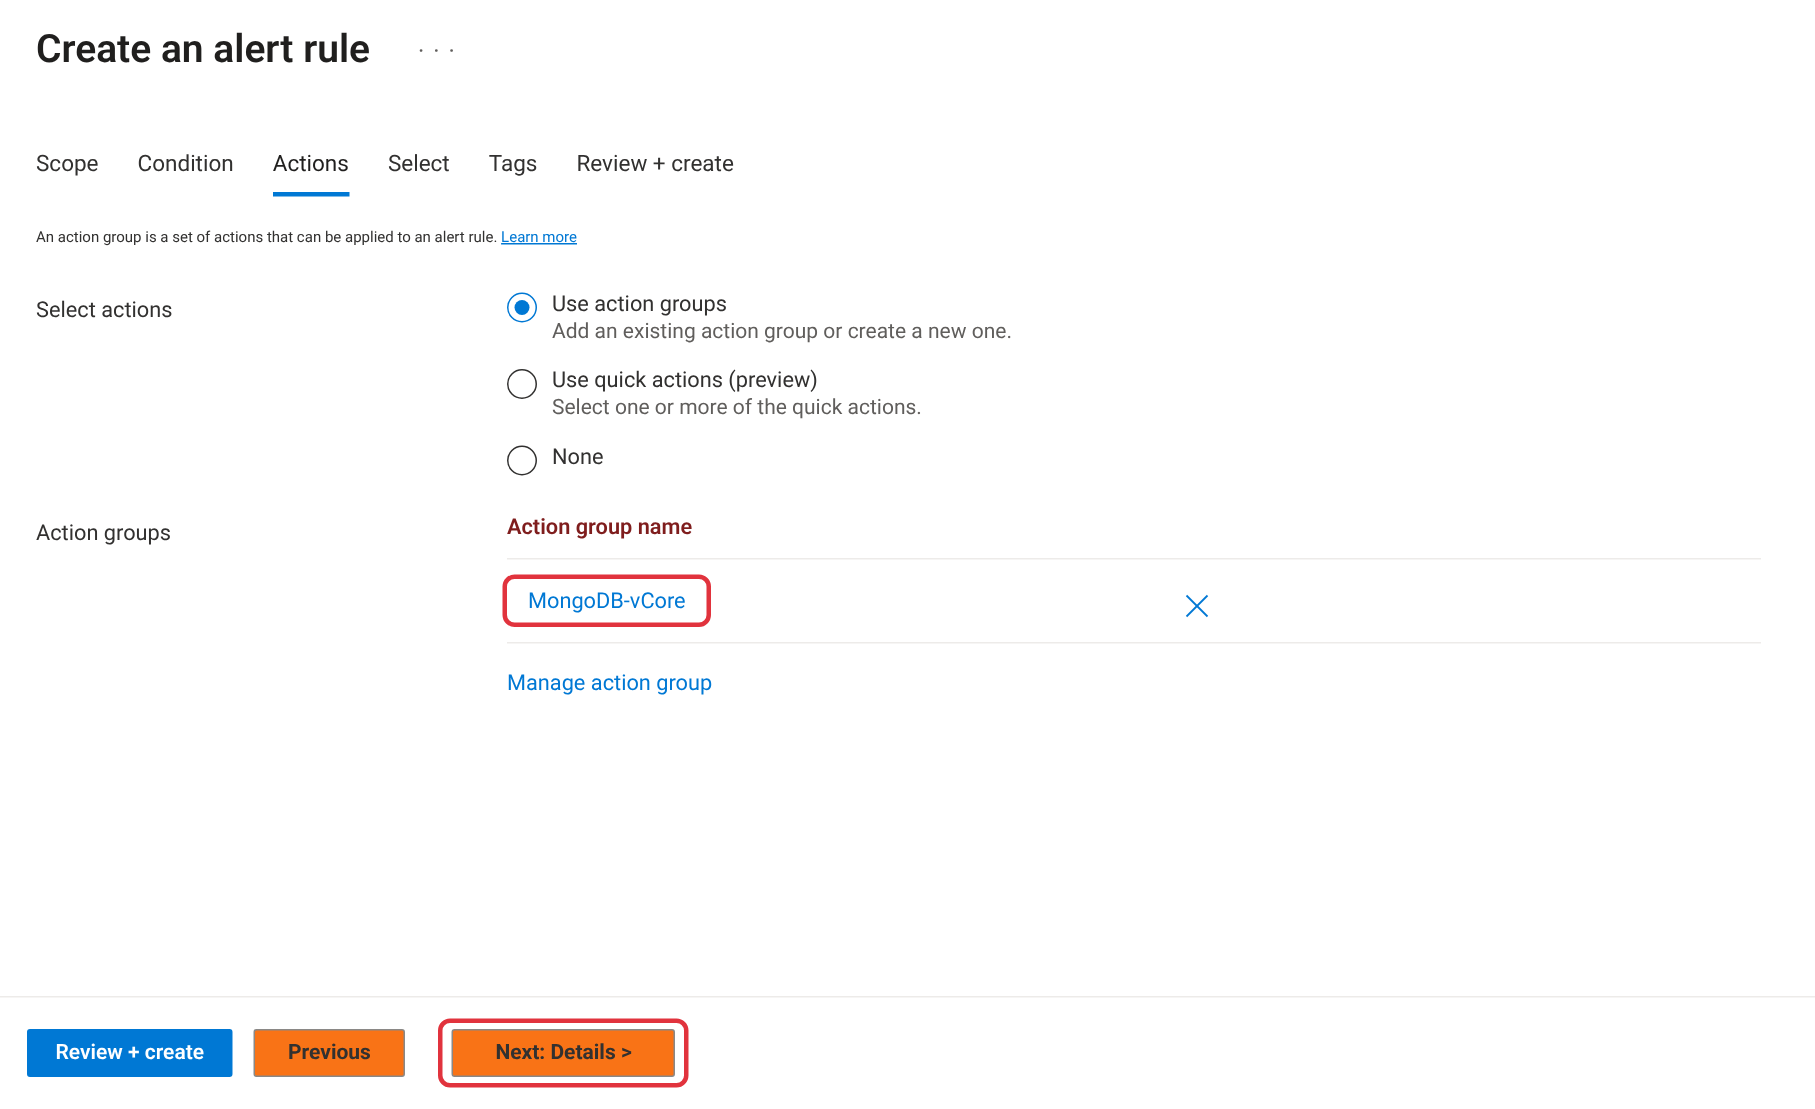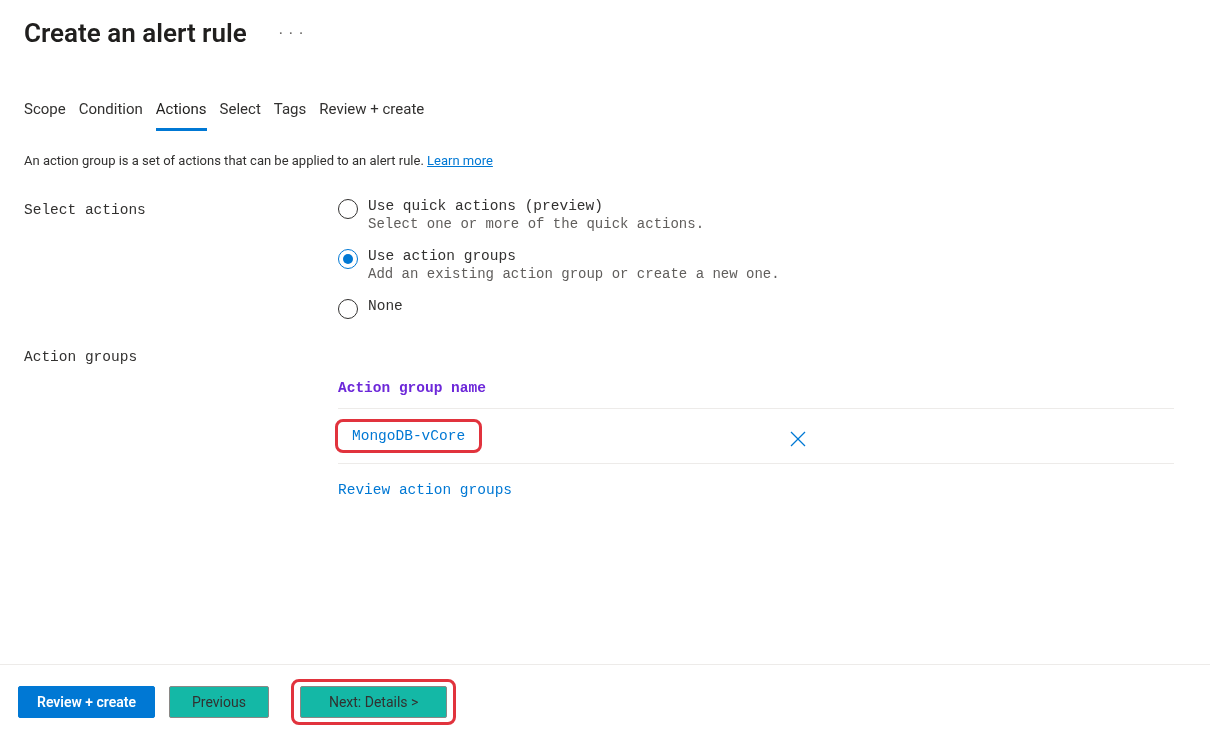--- a/index.html
+++ b/index.html
@@ -30,48 +30,47 @@
     color: #201f1e;
   }
   .more-dots {
     font-size: 16px;
     color: #605e5c;
     letter-spacing: 1px;
     cursor: pointer;
   }
   .tabs {
     display: flex;
-    gap: 13px;
+    gap: 26px;
     padding: 52px 0 0 24px;
     border-bottom: 0;
   }
   .tab {
     font-size: 15px;
     color: #323130;
     padding-bottom: 10px;
     cursor: pointer;
   }
   .tab.active {
     font-weight: 400;
     border-bottom: 3px solid #0078d4;
     color: #201f1e;
   }
   .intro {
     padding: 22px 0 0 24px;
-    font-size: 13px;
+    font-size: 10px;
     color: #323130;
   }
   .intro a {
     color: #0078d4;
     text-decoration: underline;
     cursor: pointer;
   }
   .form-area {
     padding: 30px 36px 0 24px;
-    font-family: Liberation Mono, monospace;
   }
   .row {
     display: flex;
     align-items: flex-start;
   }
   .row-label {
     width: 314px;
     font-size: 14.5px;
     color: #323130;
     padding-top: 4px;
@@ -118,23 +117,22 @@
     display: flex;
     padding: 26px 0 0 0;
   }
   .ag-table {
     flex: 1;
   }
   .ag-head {
     display: flex;
     font-weight: 600;
     font-size: 14.5px;
-    color: #6d28d9;
+    color: #7f1d1d;
     padding: 0 0 12px 0;
-    margin-top: 35px;
   }
   .col-name { width: 426px; padding-left: 0; }
   .col-actions { flex: 1; }
   .col-remove { width: 50px; text-align: right; padding-right: 6px; }
   .ag-row {
     display: flex;
     align-items: flex-end;
     border-top: 1px solid #edebe9;
     border-bottom: 1px solid #edebe9;
     padding: 10px 0;
@@ -181,23 +179,24 @@
     gap: 14px;
     align-items: center;
     background: #fff;
   }
   .btn {
     font-size: 14px;
     font-family: inherit;
     padding: 7px 18px;
     border-radius: 2px;
     cursor: pointer;
-    background: #14b8a6;
+    background: #f97316;
     border: 1px solid #8a8886;
     color: #323130;
+    font-weight: bold;
   }
   .btn.primary {
     background: #0078d4;
     border: 1px solid #0078d4;
     color: #fff;
     font-weight: 600;
   }
   .btn.prev {
     padding: 7px 22px;
   }
@@ -234,34 +233,34 @@
   <span>An action group is a set of actions that can be applied to an alert rule. </span><a>Learn more</a>
 </div>
 
 <div class="form-area">
 
   <div class="row">
     <div class="row-label">Select actions</div>
     <div class="row-body">
 
       <div class="radio-opt">
+        <div class="radio-circle selected">
+          <div class="radio-dot"></div>
+        </div>
+        <div>
+          <div class="radio-title">Use action groups</div>
+          <div class="radio-sub">Add an existing action group or create a new one.</div>
+        </div>
+      </div>
+
+      <div class="radio-opt">
         <div class="radio-circle"></div>
         <div>
           <div class="radio-title">Use quick actions (preview)</div>
           <div class="radio-sub">Select one or more of the quick actions.</div>
-        </div>
-      </div>
-
-      <div class="radio-opt">
-        <div class="radio-circle selected">
-          <div class="radio-dot"></div>
-        </div>
-        <div>
-          <div class="radio-title">Use action groups</div>
-          <div class="radio-sub">Add an existing action group or create a new one.</div>
         </div>
       </div>
 
       <div class="radio-opt" style="margin-bottom:0;">
         <div class="radio-circle"></div>
         <div>
           <div class="radio-title">None</div>
         </div>
       </div>
 
@@ -287,21 +286,21 @@
           <span class="remove-x">
             <svg width="20" height="20" viewBox="0 0 20 20" fill="none">
                   <line x1="3" y1="3" x2="17" y2="17" stroke-width="1.2"></line>
                   <line x1="17" y1="3" x2="3" y2="17" stroke-width="1.2"></line>
                 </svg>
           </span>
         </div>
       </div>
 
       <div class="manage-link">
-        <span>Review action groups</span>
+        <span>Manage action group</span>
       </div>
 
     </div>
   </div>
 
 </div>
 
 <div class="footer">
   <button class="btn primary">Review + create</button>
   <button class="btn prev">Previous</button>

